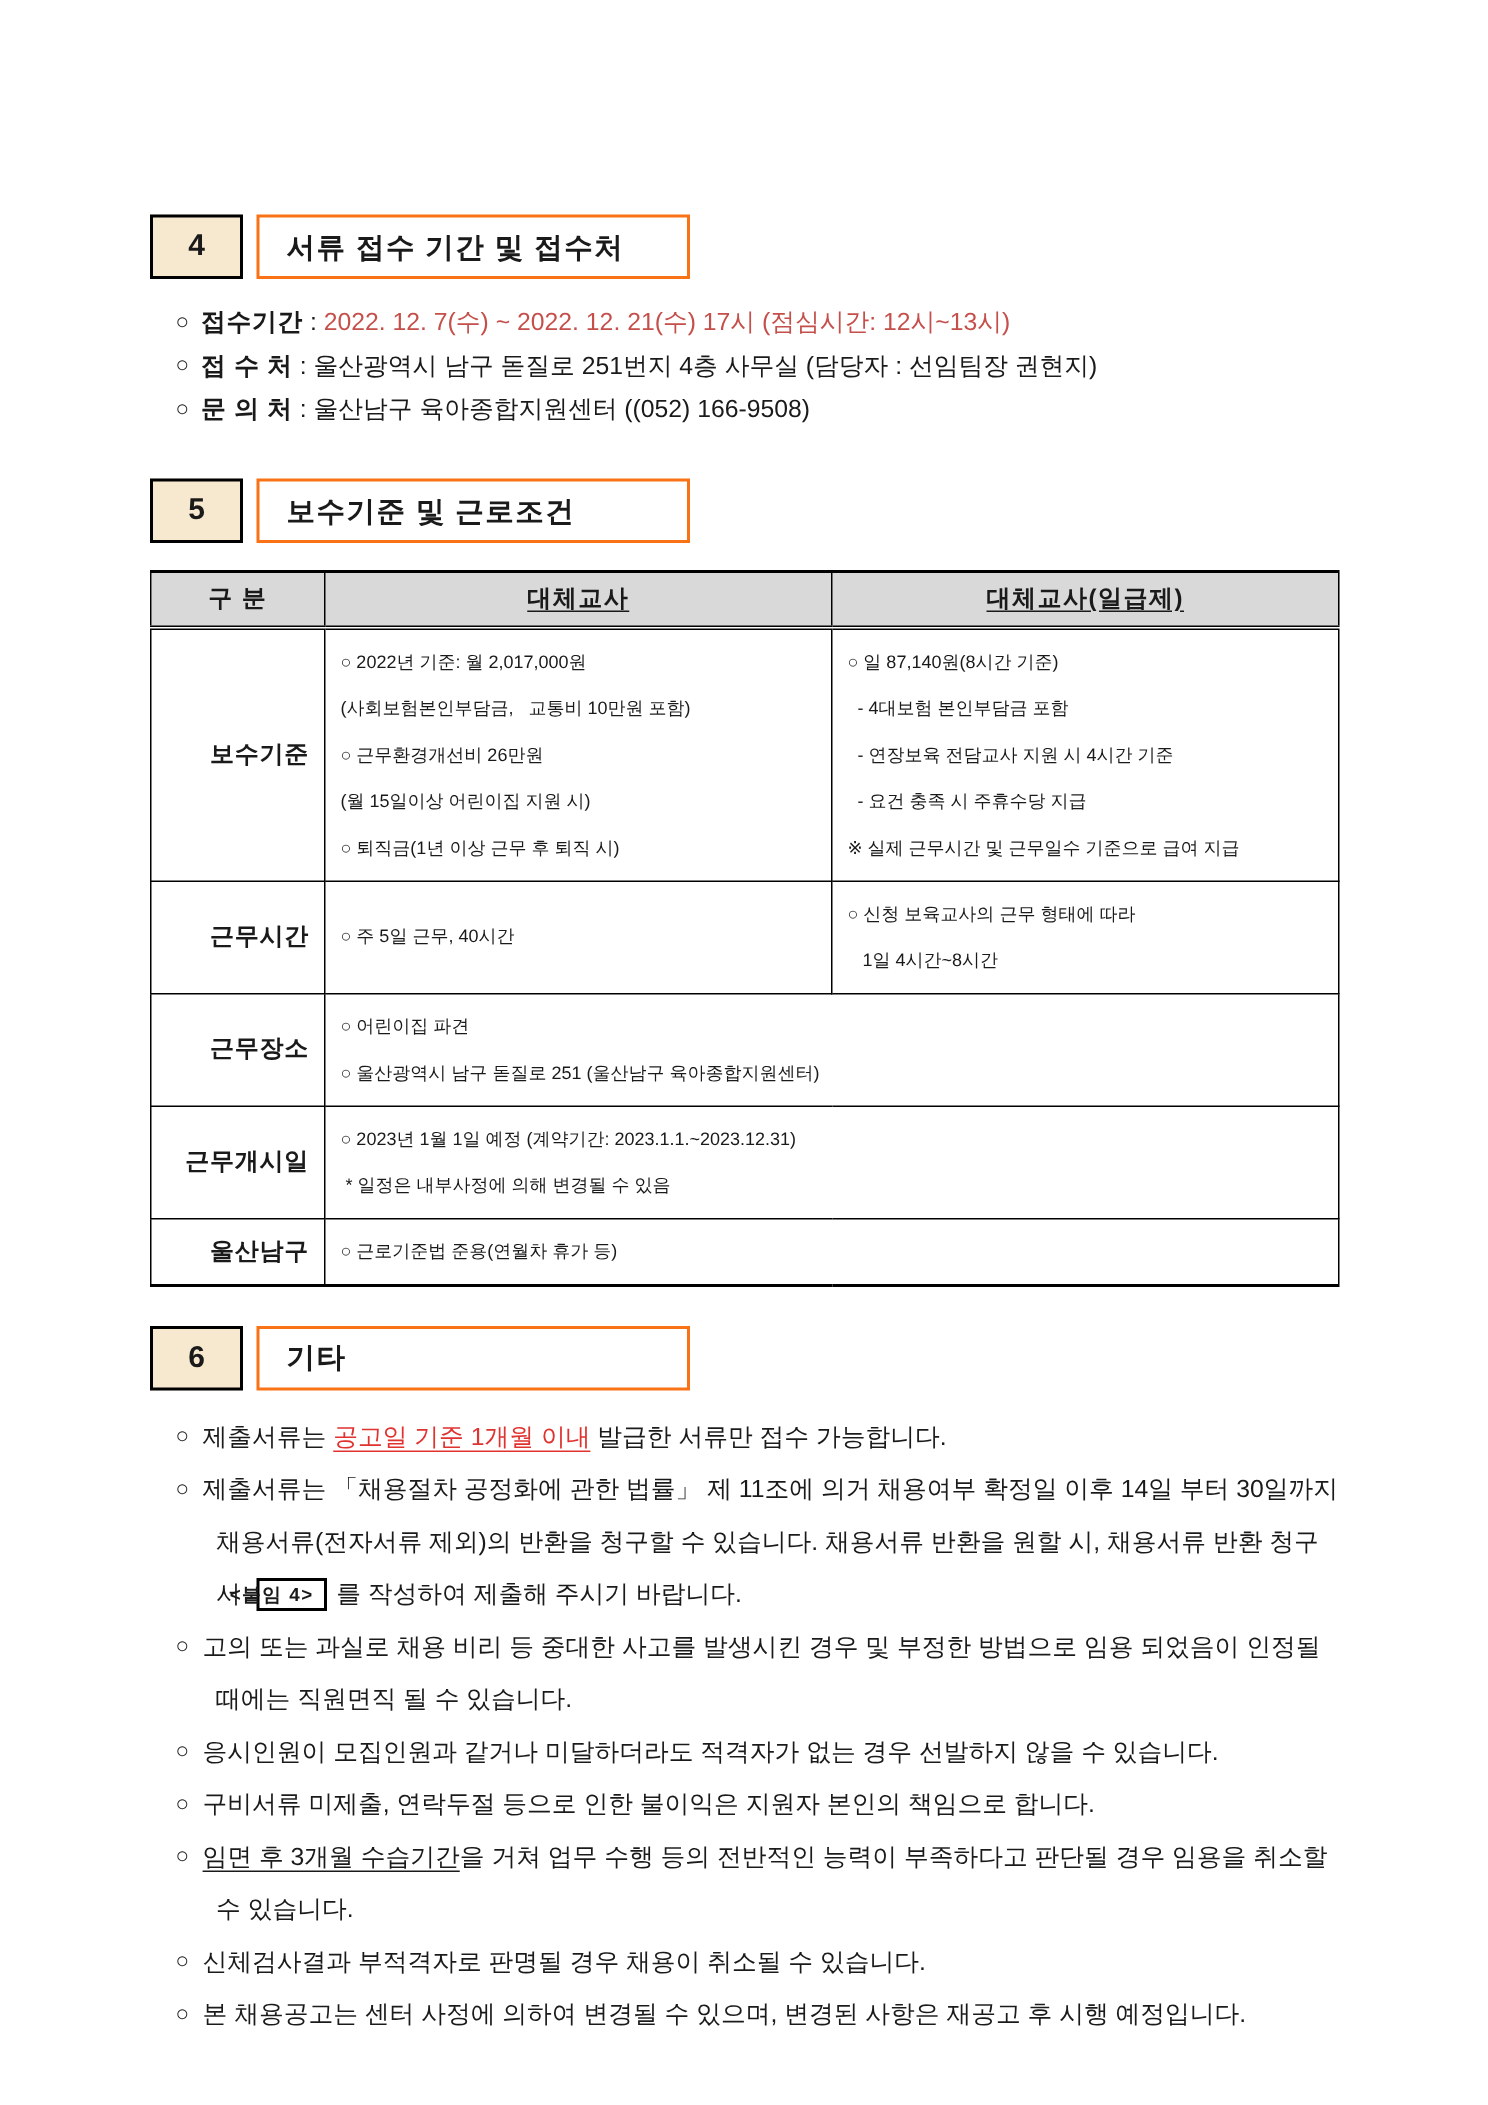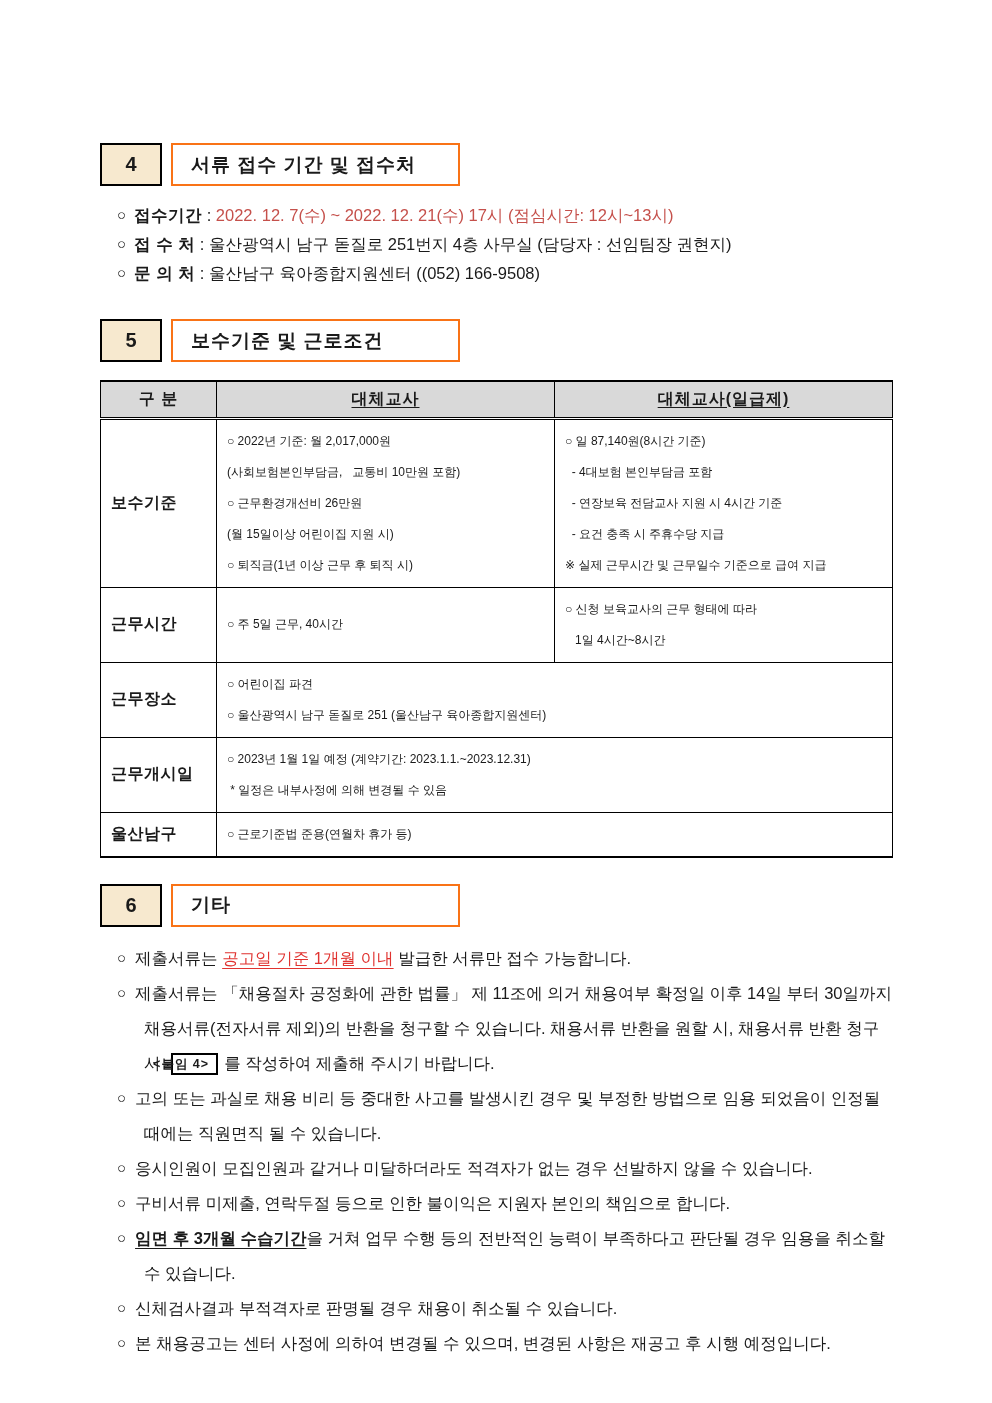--- a/index.html
+++ b/index.html
@@ -35,21 +35,21 @@
     display:flex;align-items:center;
     padding-left:18px;font-size:19px;font-weight:bold;letter-spacing:1px;
   }
   
   .s4-list{margin:15px 0 0 17px;}
   .s4-line{font-size:16.5px;line-height:28px;white-space:nowrap;}
   .bullet{margin-right:8px;font-size:15px;position:relative;top:-1px;}
   .s4-label{font-weight:bold;letter-spacing:.5px;}
   .seg-red{color:var(--red-muted);font-weight:normal;}
   .seg-redu{color:var(--red-bright);text-decoration:underline;text-underline-offset:4px;}
-  .seg-boldu{font-weight:bold;text-decoration:underline;text-underline-offset:4px;}
+  .seg-boldu{font-weight:normal;text-decoration:underline;text-underline-offset:4px;}
   .seg-box{
     display:inline-block;border:2px solid #000;
     font-weight:bold;font-size:12.5px;line-height:1.5;
     padding:0 7px;margin:0 6px;vertical-align:1px;letter-spacing:1px;
   }
   
   .gap-s5{margin-top:31px;}
   .gap-s6{margin-top:26px;}
   
   table.pay{
@@ -69,21 +69,21 @@
     height:37px;letter-spacing:1px;margin-top:28px;
   }
   table.pay thead th.u span{text-decoration:underline;text-underline-offset:3px;}
   table.pay td{
     border:1px solid #000;
     font-size:12px;
     padding:6px 10px;
     vertical-align:middle;
   }
   table.pay td.rowlabel{
-    text-align:left;font-weight:bold;letter-spacing:.5px;font-size:16px;
+    text-align:right;font-weight:bold;letter-spacing:.5px;font-size:16px;
   }
   .cell-line{white-space:pre-wrap;line-height:31px;}
   
   .s6-list{margin:14px 0 0 17px;}
   .s6-item{
     font-size:16.5px;line-height:35px;
     padding-left:27px;text-indent:-27px;
   }
   .s6-item .bullet{margin-right:9px;}
 </style>

